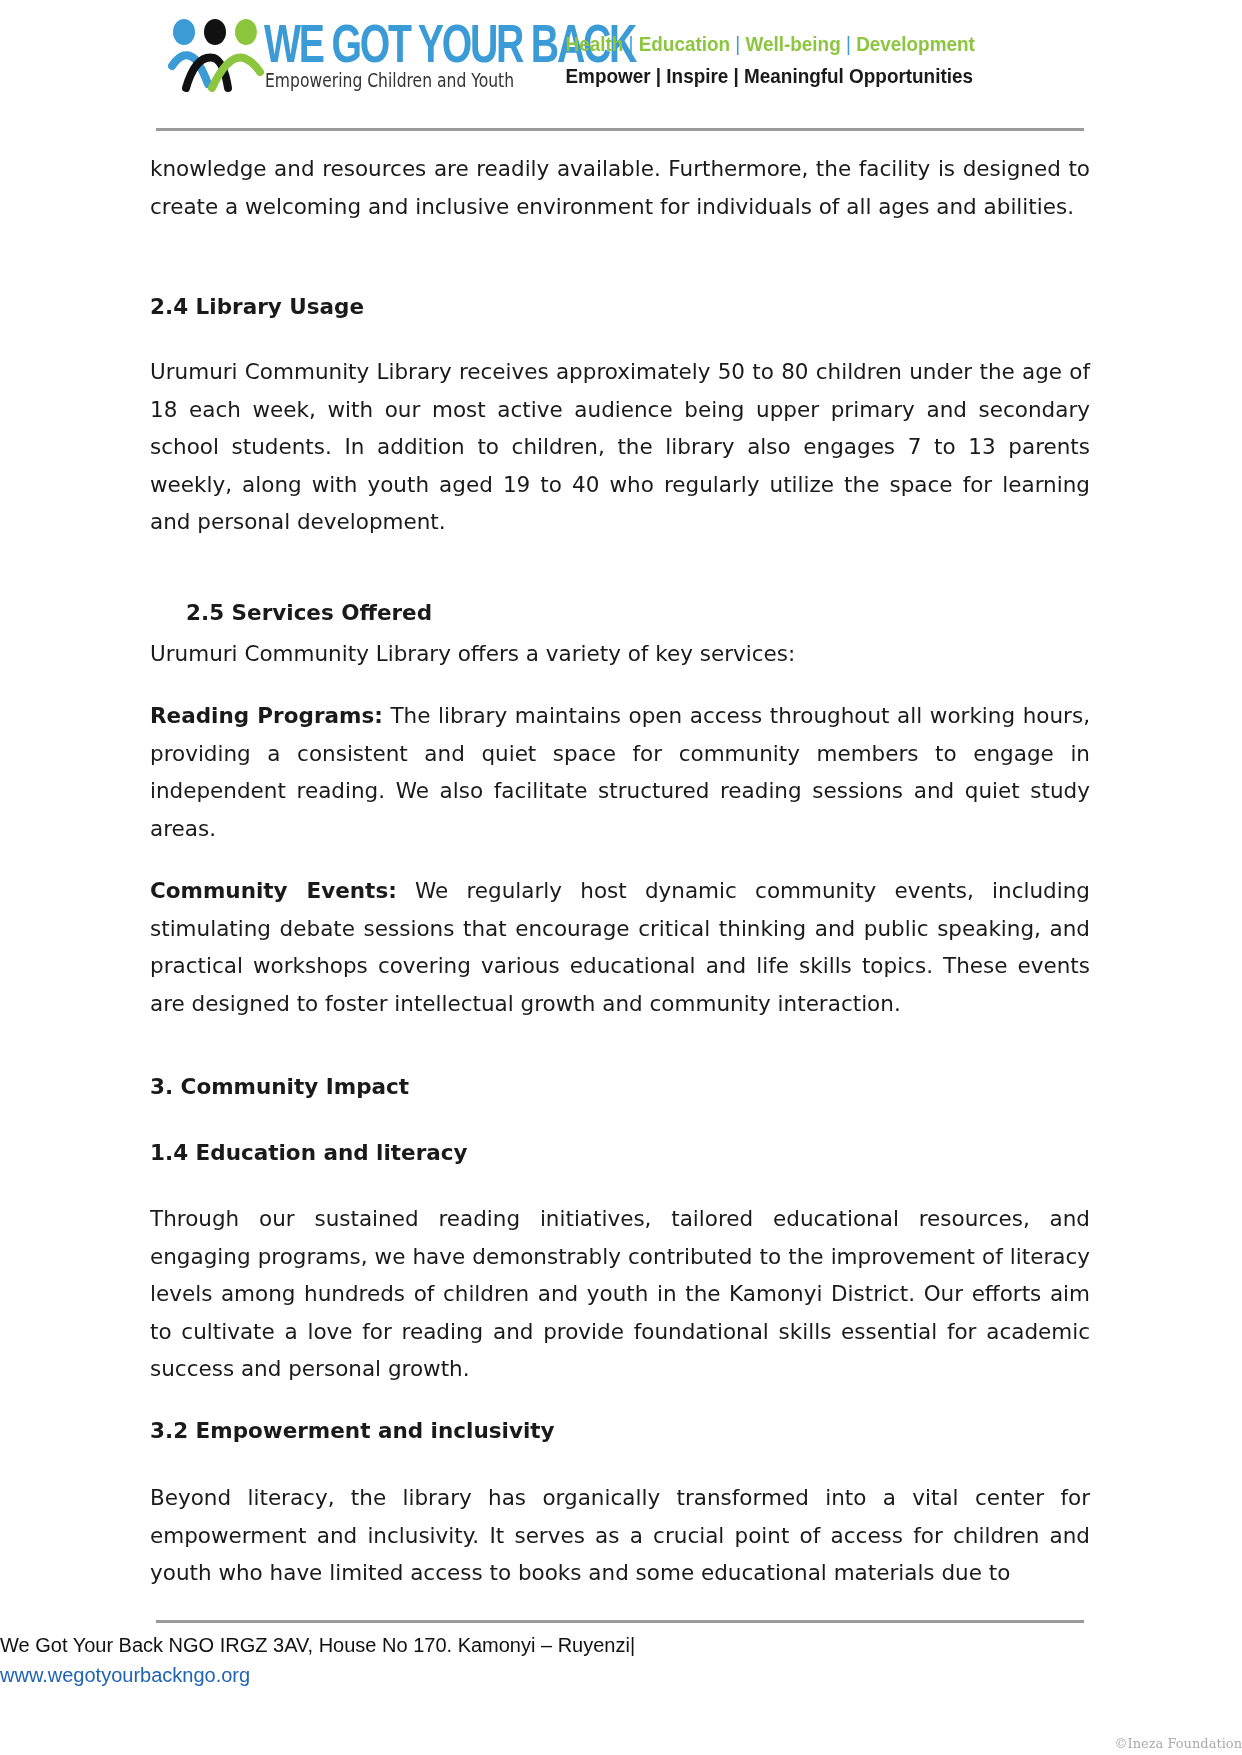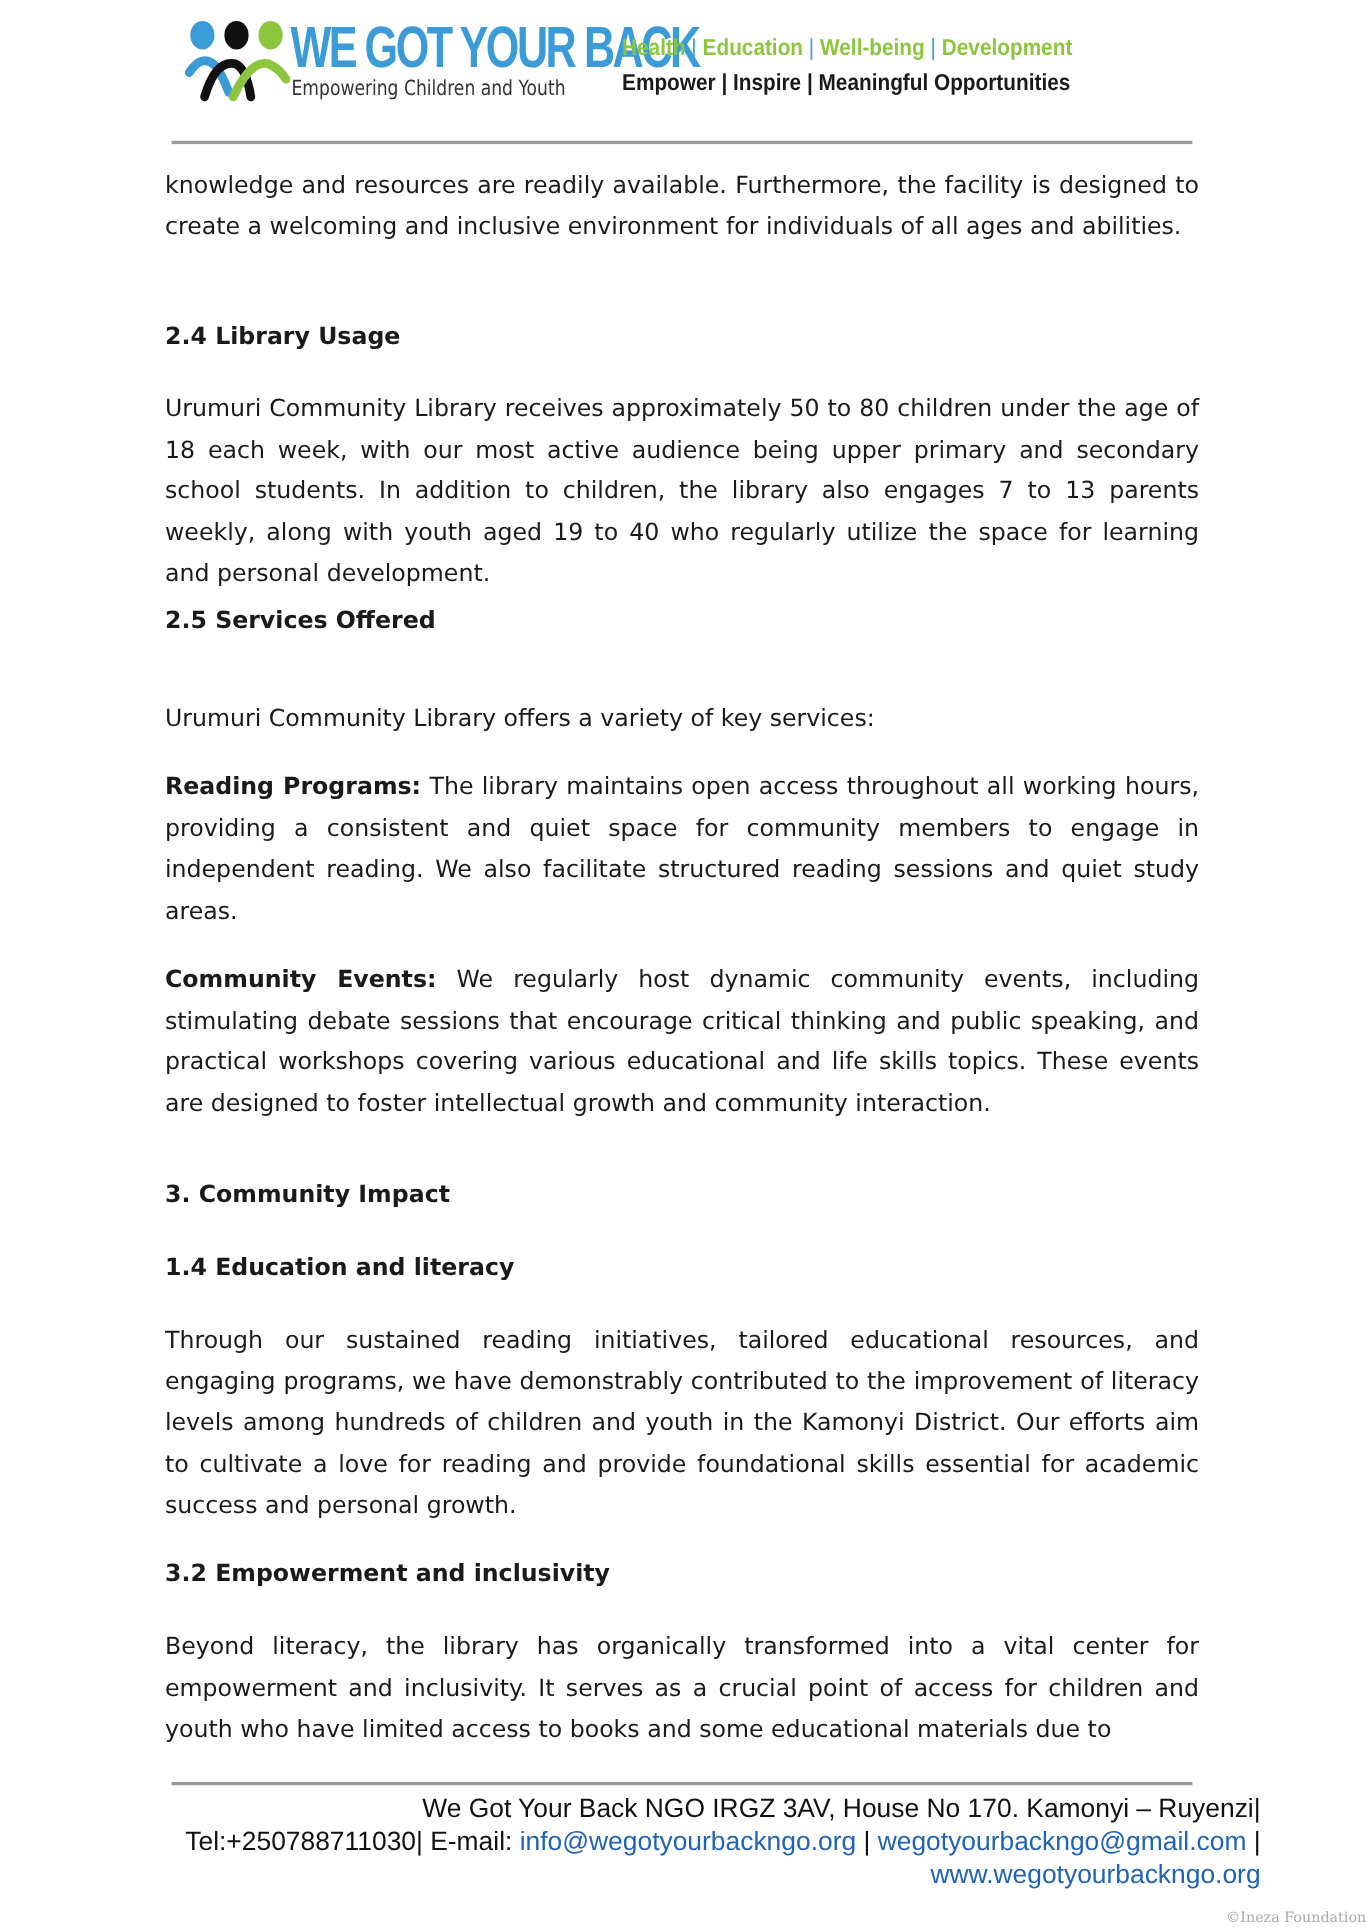--- a/index.html
+++ b/index.html
@@ -30,22 +30,22 @@
   
   .content { position: absolute; left: 150px; top: 150px; width: 940px;
              font-family: "DejaVu Sans", sans-serif; font-size: 21.5px; line-height: 37.6px;
              color: #1a1a1a; }
   .content p { margin: 0; text-align: justify; }
   .content h3 { margin: 0; font-size: 21.5px; font-weight: bold; line-height: 30px; }
   .blk { position: absolute; left: 0; width: 940px; }
   .term { font-weight: bold; }
 
   
-  .footer { position: absolute; left: 0; top: 1630px; width: 1146px; text-align: right;
-            font-family: "Liberation Sans", sans-serif; font-size: 24px; line-height: 30px; color: #111; }
+  .footer { position: absolute; left: 0; top: 1630px; width: 1146px; text-align: left;
+            font-family: "Liberation Sans", sans-serif; font-size: 20px; line-height: 30px; color: #111; }
   .footer a { color: #1f63b3; text-decoration: none; }
   .credit { position: absolute; right: 0; bottom: 4px; font-family: "DejaVu Serif", serif;
             font-size: 13px; color: #aaaaaa; }
 </style>
 </head>
 <body>
 
 <div class="header">
   <div class="logo">
     <svg width="96" height="82" viewBox="0 0 96 82">
@@ -80,21 +80,21 @@
     <p>knowledge and resources are readily available. Furthermore, the facility is designed to create a welcoming and inclusive environment for individuals of all ages and abilities.</p>
   </div>
 
   <div class="blk" style="top:142px;">
     <h3>2.4 Library Usage</h3>
   </div>
   <div class="blk" style="top:203px;">
     <p>Urumuri Community Library receives approximately 50 to 80 children under the age of 18 each week, with our most active audience being upper primary and secondary school students. In addition to children, the library also engages 7 to 13 parents weekly, along with youth aged 19 to 40 who regularly utilize the space for learning and personal development.</p>
   </div>
 
-  <div class="blk" style="top:400px;">
+  <div class="blk" style="top:448px;margin-left:36px;">
     <h3>2.5 Services Offered</h3>
   </div>
   <div class="blk" style="top:485px;">
     <p>Urumuri Community Library offers a variety of key services:</p>
   </div>
   <div class="blk" style="top:547px;">
     <p><span class="term">Reading Programs:</span><span> The library maintains open access throughout all working hours, providing a consistent and quiet space for community members to engage in independent reading. We also facilitate structured reading sessions and quiet study areas.</span></p>
   </div>
   <div class="blk" style="top:722px;">
     <p><span class="term">Community Events:</span><span> We regularly host dynamic community events, including stimulating debate sessions that encourage critical thinking and public speaking, and practical workshops covering various educational and life skills topics. These events are designed to foster intellectual growth and community interaction.</span></p>
@@ -114,18 +114,15 @@
     <h3>3.2 Empowerment and inclusivity</h3>
   </div>
   <div class="blk" style="top:1329px;">
     <p>Beyond literacy, the library has organically transformed into a vital center for empowerment and inclusivity. It serves as a crucial point of access for children and youth who have limited access to books and some educational materials due to</p>
   </div>
 </div>
 
 <div class="rule bottom"></div>
 <div class="footer">
   <div>We Got Your Back NGO IRGZ  3AV, House No 170. Kamonyi – Ruyenzi|</div>
-  <div>
-    <span>Tel:+250788711030| E-mail: </span><a>info@wegotyourbackngo.org</a><span> | </span><a>wegotyourbackngo@gmail.com</a><span> |</span>
-  </div>
   <div><a>www.wegotyourbackngo.org</a></div>
 </div>
 <div class="credit">©Ineza Foundation</div>
 
 </body></html>

